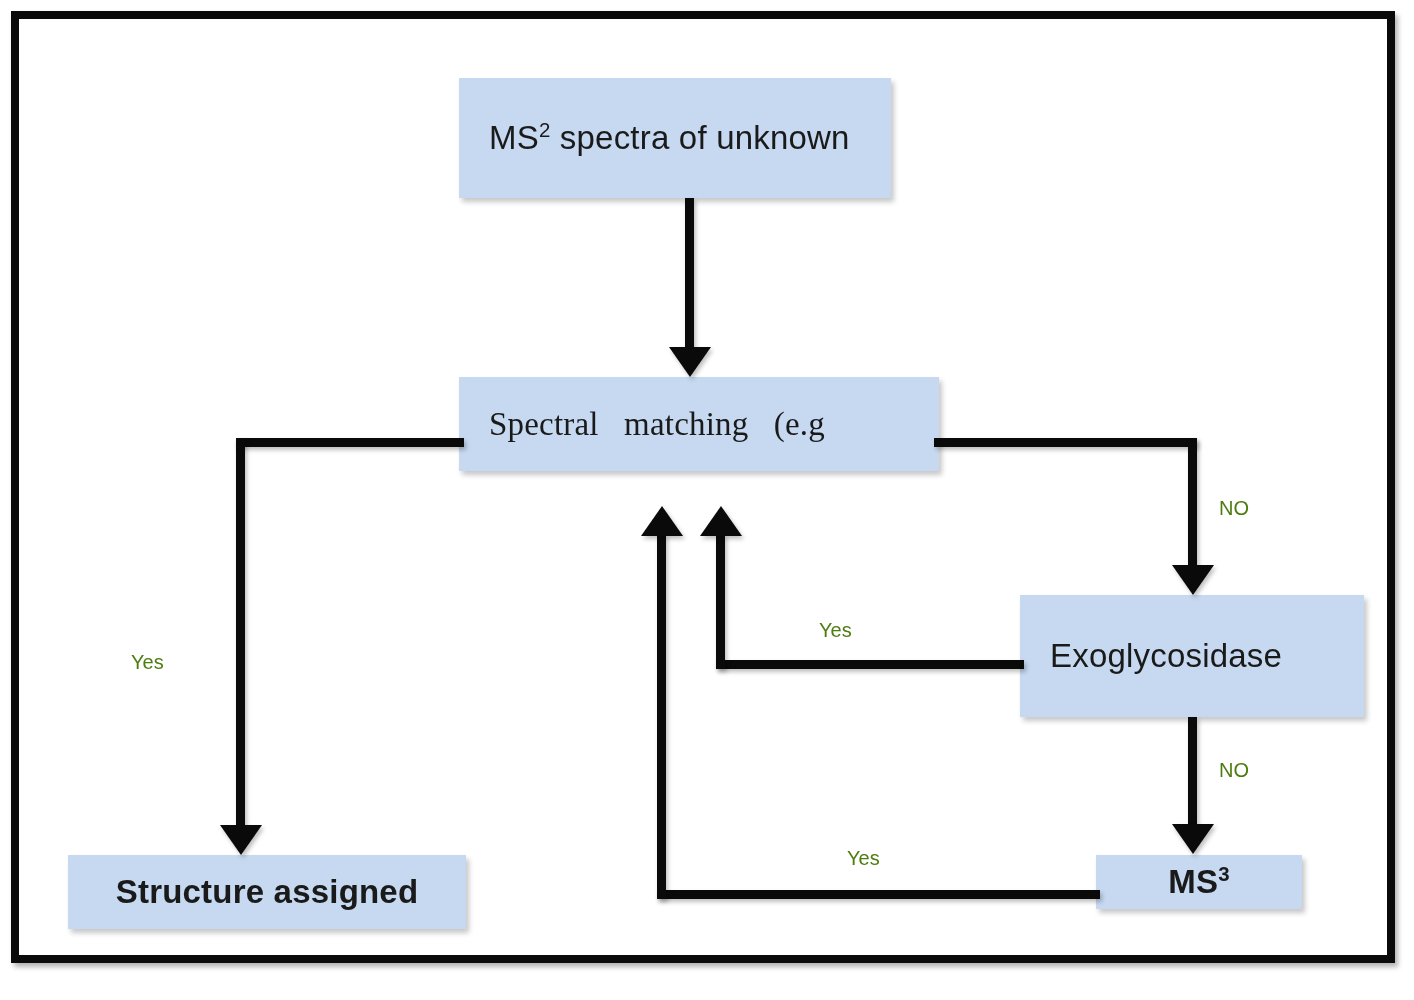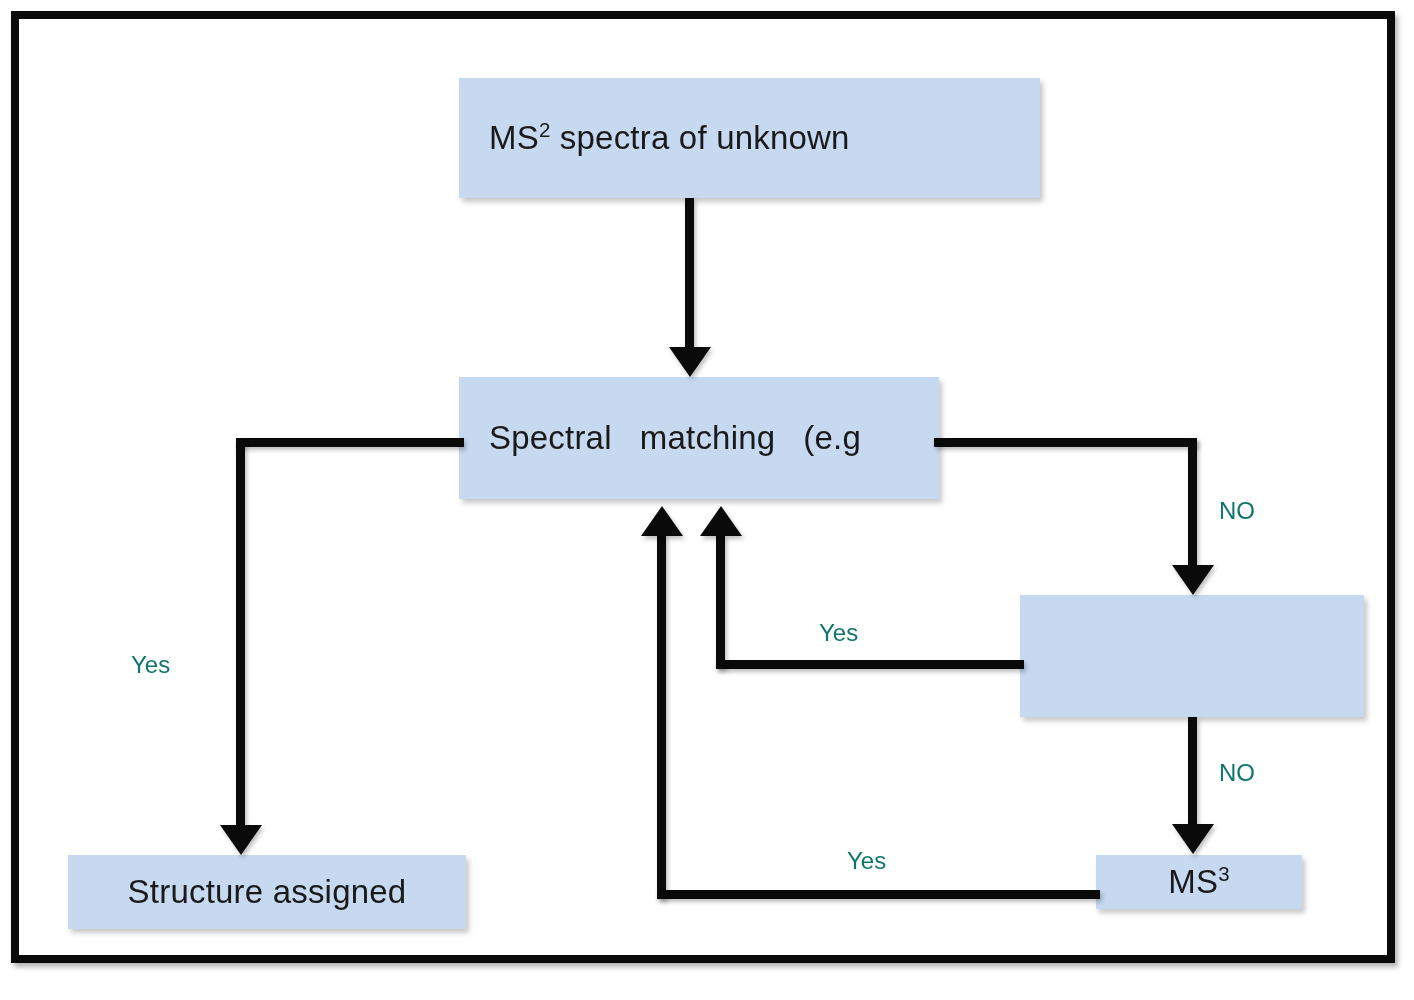--- a/index.html
+++ b/index.html
@@ -42,39 +42,39 @@
     font-size: 33px;
     line-height: 1.30;
     letter-spacing: 0.2px;
     box-shadow: 3px 4px 5px rgba(0,0,0,0.22);
   }
   .node .ln {
     display: block;
     white-space: pre;
   }
   .pad-l { padding-left: 30px; }
-  .center { align-items: center; }
+  .center { align-items: center; font-weight: bold; }
 
   
   .justify-line {
     display: block;
     white-space: pre;
   }
 
   sup {
     font-size: 0.62em;
     vertical-align: super;
     line-height: 0;
   }
 
   
   .edge-label {
     position: absolute;
-    font-size: 24px;
-    color: #0f766e;
+    font-size: 20px;
+    color: #4d7c0f;
     white-space: nowrap;
   }
 
   
   .line {
     position: absolute;
     background: #0a0a0a;
     box-shadow: 2px 3px 4px rgba(0,0,0,0.25);
   }
   .line-h { height: 9px; }
@@ -97,29 +97,30 @@
     border-right: 21px solid transparent;
     border-bottom: 30px solid #0a0a0a;
   }
 </style>
 </head>
 <body>
 
 <div id="canvas">
   <div id="frame">
 
-    <div class="node pad-l" style="left:440px; top:59px; width:581px; height:120px;">
+    <div class="node pad-l" style="left:440px; top:59px; width:432px; height:120px;">
       <span class="ln"><span>MS</span><sup>2</sup><span> spectra of unknown</span></span>
     </div>
 
-    <div class="node pad-l" style="left:440px; top:358px; width:480px; height:122px;">
+    <div class="node pad-l" style="left:440px; top:358px; width:480px; height:94px;font-family:Liberation Serif, serif;">
       <span class="justify-line">Spectral   matching   (e.g</span>
     </div>
 
     <div class="node pad-l" style="left:1001px; top:576px; width:344px; height:122px;">
+      <span class="ln">Exoglycosidase</span>
     </div>
 
     <div class="node center" style="left:49px; top:836px; width:398px; height:74px;">
       <span class="ln">Structure assigned</span>
     </div>
 
     <div class="node center" style="left:1077px; top:836px; width:206px; height:54px;">
       <span class="ln"><span>MS</span><sup>3</sup></span>
     </div>
 

